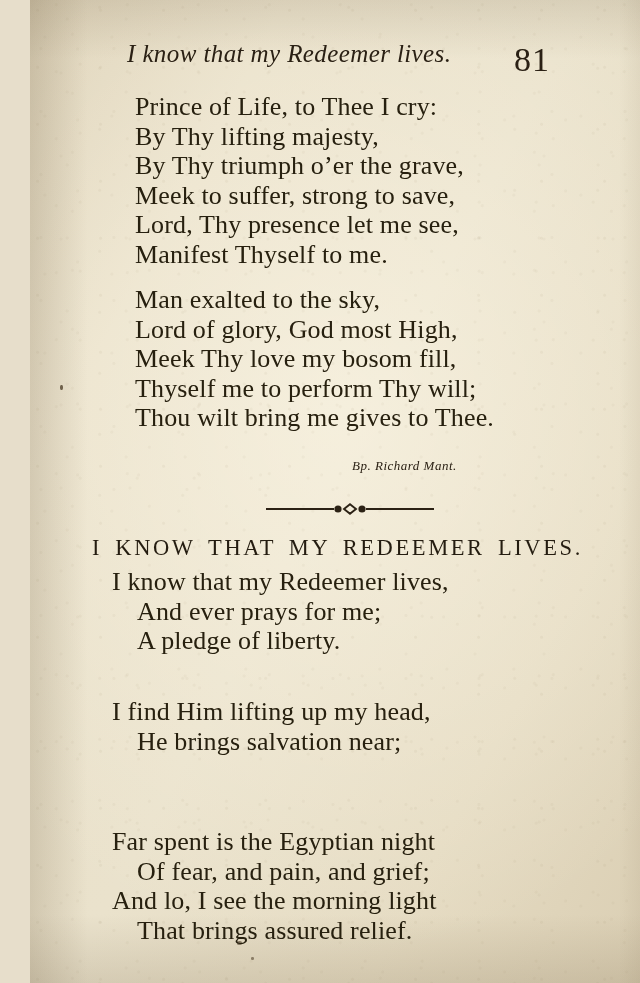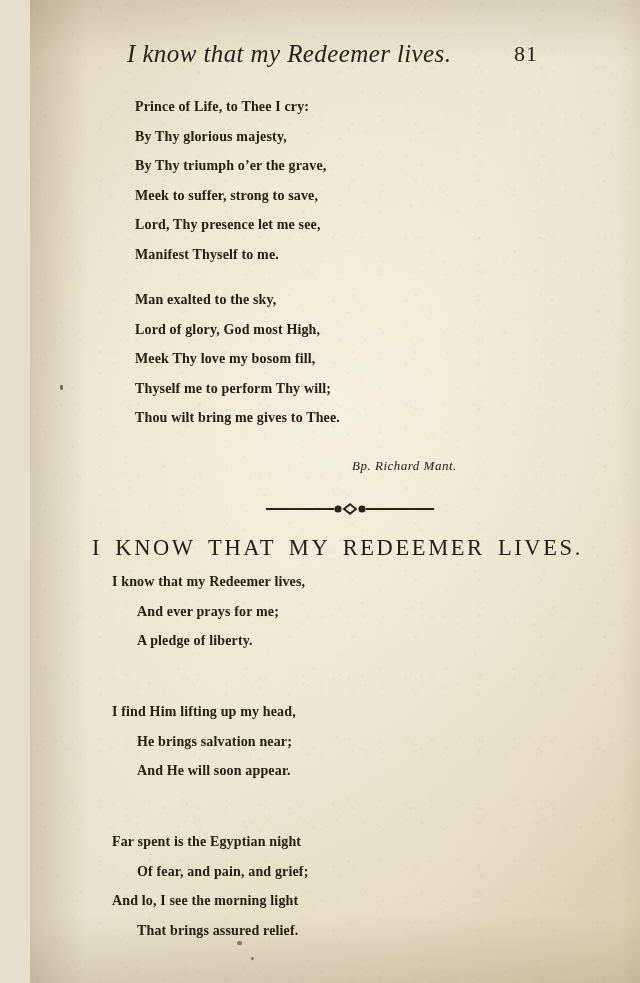--- a/index.html
+++ b/index.html
@@ -87,34 +87,33 @@
     font-style: italic;
     font-size: 25px;
     letter-spacing: 0.4px;
     color: #2a2014;
     white-space: nowrap;
   }
   .runhead-folio {
     position: absolute;
     left: 484px;
     top: 1px;
-    font-size: 22px;
+    font-size: 34px;
     letter-spacing: 1px;
     color: #2a2014;
   }
 
   
   .stanza {
     position: absolute;
-    font-size: 14px;
+    font-size: 26px;
     line-height: 29.5px;
     letter-spacing: 0.15px;
     color: #27200f;
     white-space: nowrap;
-    font-weight: bold;
   }
   .stanza .ln { display: block; }
   .stanza .ln.ind { padding-left: 25px; }
 
   .hymn-prev-1 { left: 105px; top: 92px; }
   .hymn-prev-2 { left: 105px; top: 285px; }
 
   .attribution {
     position: absolute;
     left: 322px;
@@ -166,21 +165,21 @@
 
   <div class="content">
 
     <div class="runhead">
       <div class="runhead-title">I know that my Redeemer lives.</div>
       <div class="runhead-folio">81</div>
     </div>
 
     <div class="stanza hymn-prev-1">
       <span class="ln">Prince of Life, to Thee I cry:</span>
-      <span class="ln">By Thy glorious majesty,</span>
+      <span class="ln">By Thy lifting majesty,</span>
       <span class="ln">By Thy triumph o’er the grave,</span>
       <span class="ln">Meek to suffer, strong to save,</span>
       <span class="ln">Lord, Thy presence let me see,</span>
       <span class="ln">Manifest Thyself to me.</span>
     </div>
 
     <div class="stanza hymn-prev-2">
       <span class="ln">Man exalted to the sky,</span>
       <span class="ln">Lord of glory, God most High,</span>
       <span class="ln">Meek Thy love my bosom fill,</span>
@@ -204,21 +203,20 @@
 
     <div class="stanza hymn-s1">
       <span class="ln">I know that my Redeemer lives,</span>
       <span class="ln ind">And ever prays for me;</span>
       <span class="ln ind">A pledge of liberty.</span>
     </div>
 
     <div class="stanza hymn-s2">
       <span class="ln">I find Him lifting up my head,</span>
       <span class="ln ind">He brings salvation near;</span>
-      <span class="ln ind">And He will soon appear.</span>
     </div>
 
     <div class="stanza hymn-s3">
       <span class="ln">Far spent is the Egyptian night</span>
       <span class="ln ind">Of fear, and pain, and grief;</span>
       <span class="ln">And lo, I see the morning light</span>
       <span class="ln ind">That brings assured relief.</span>
     </div>
 
   </div>

